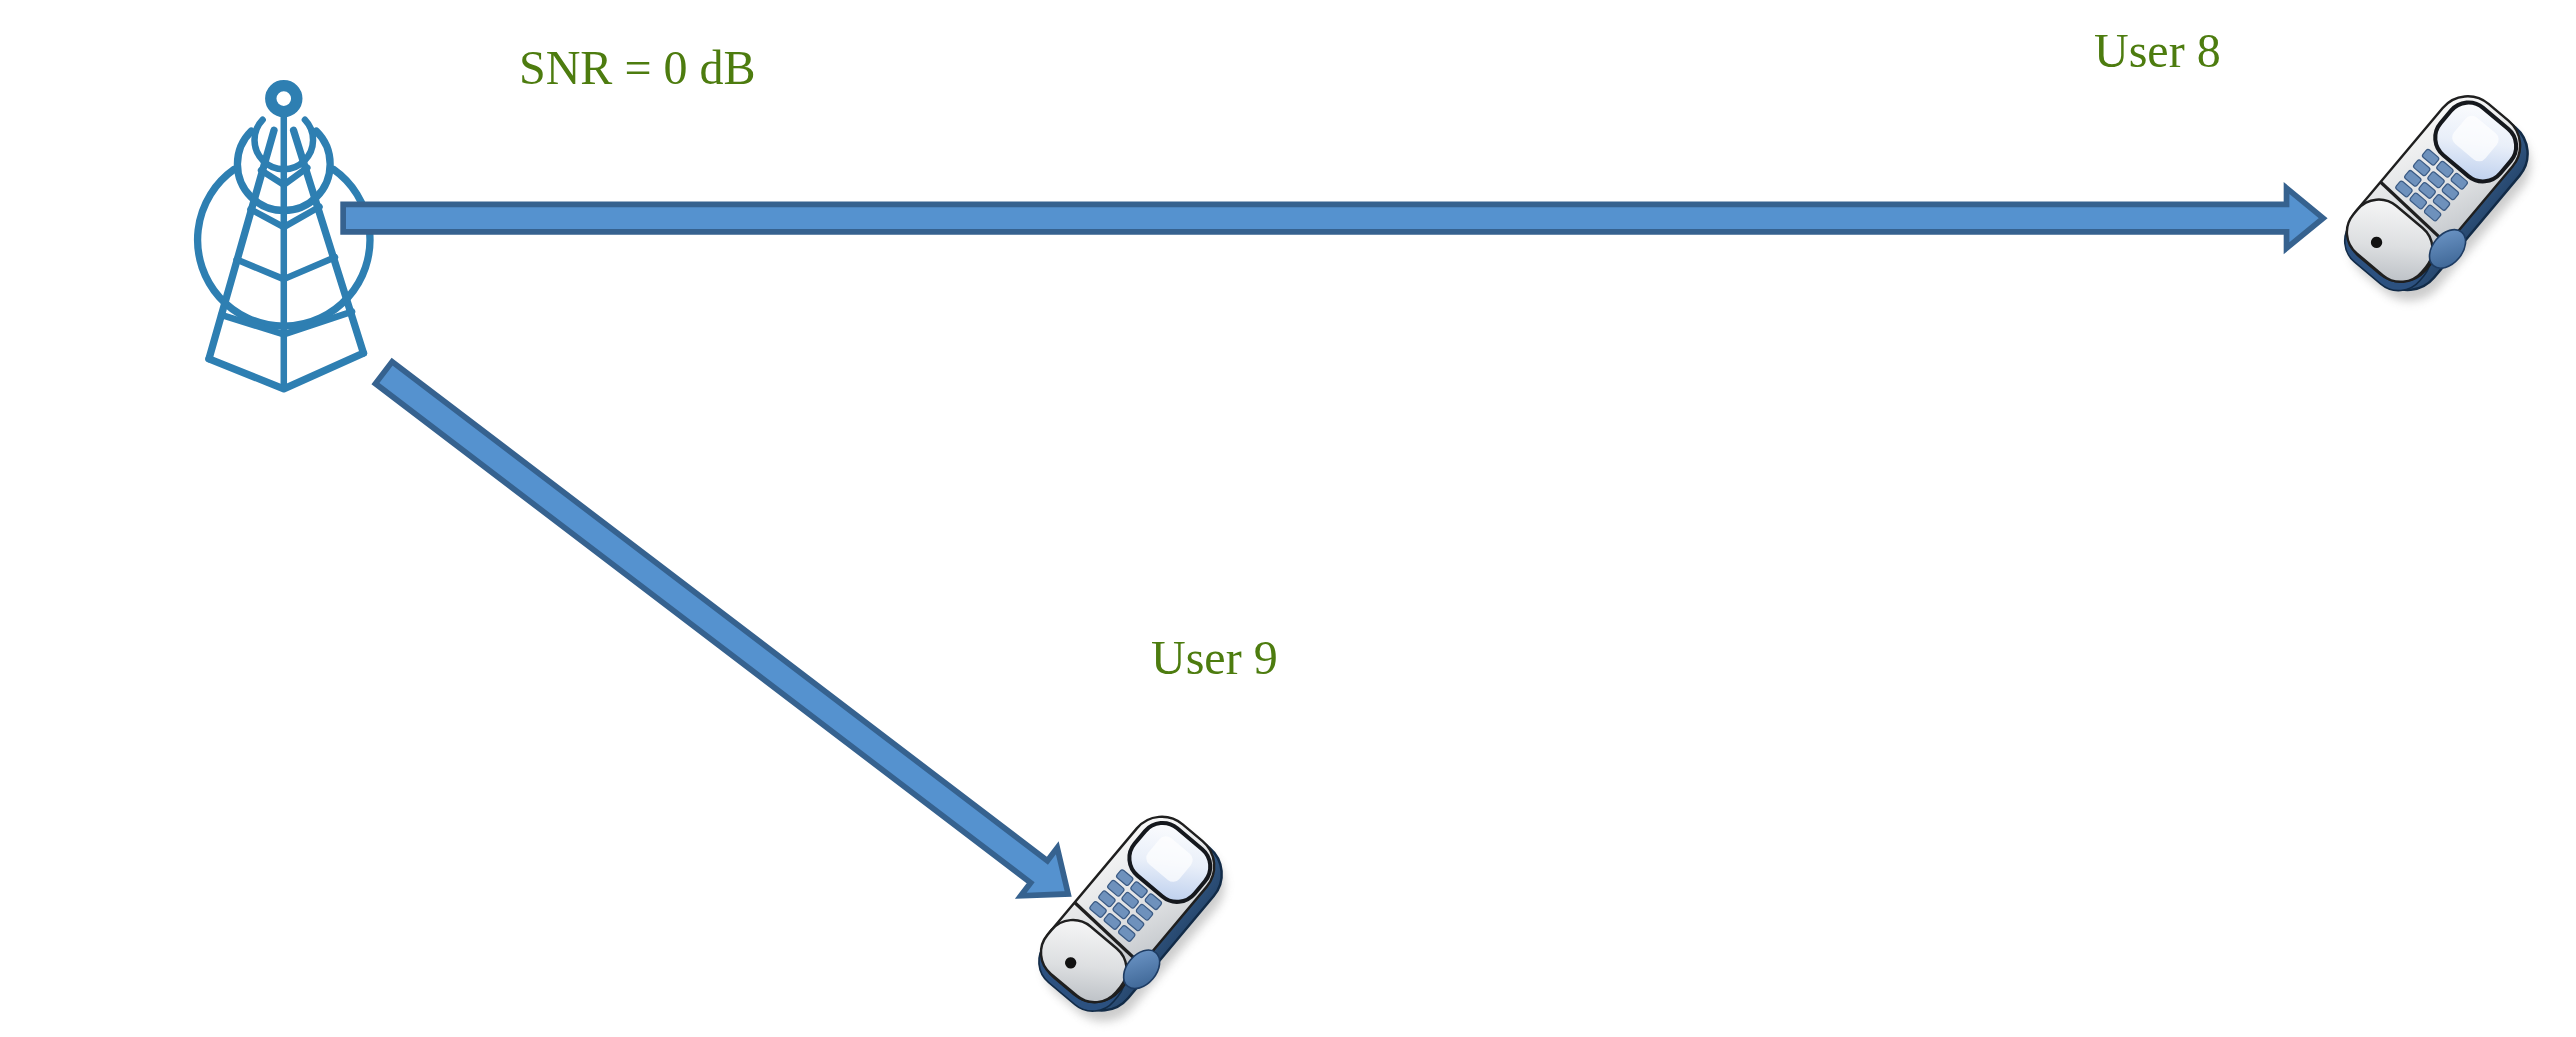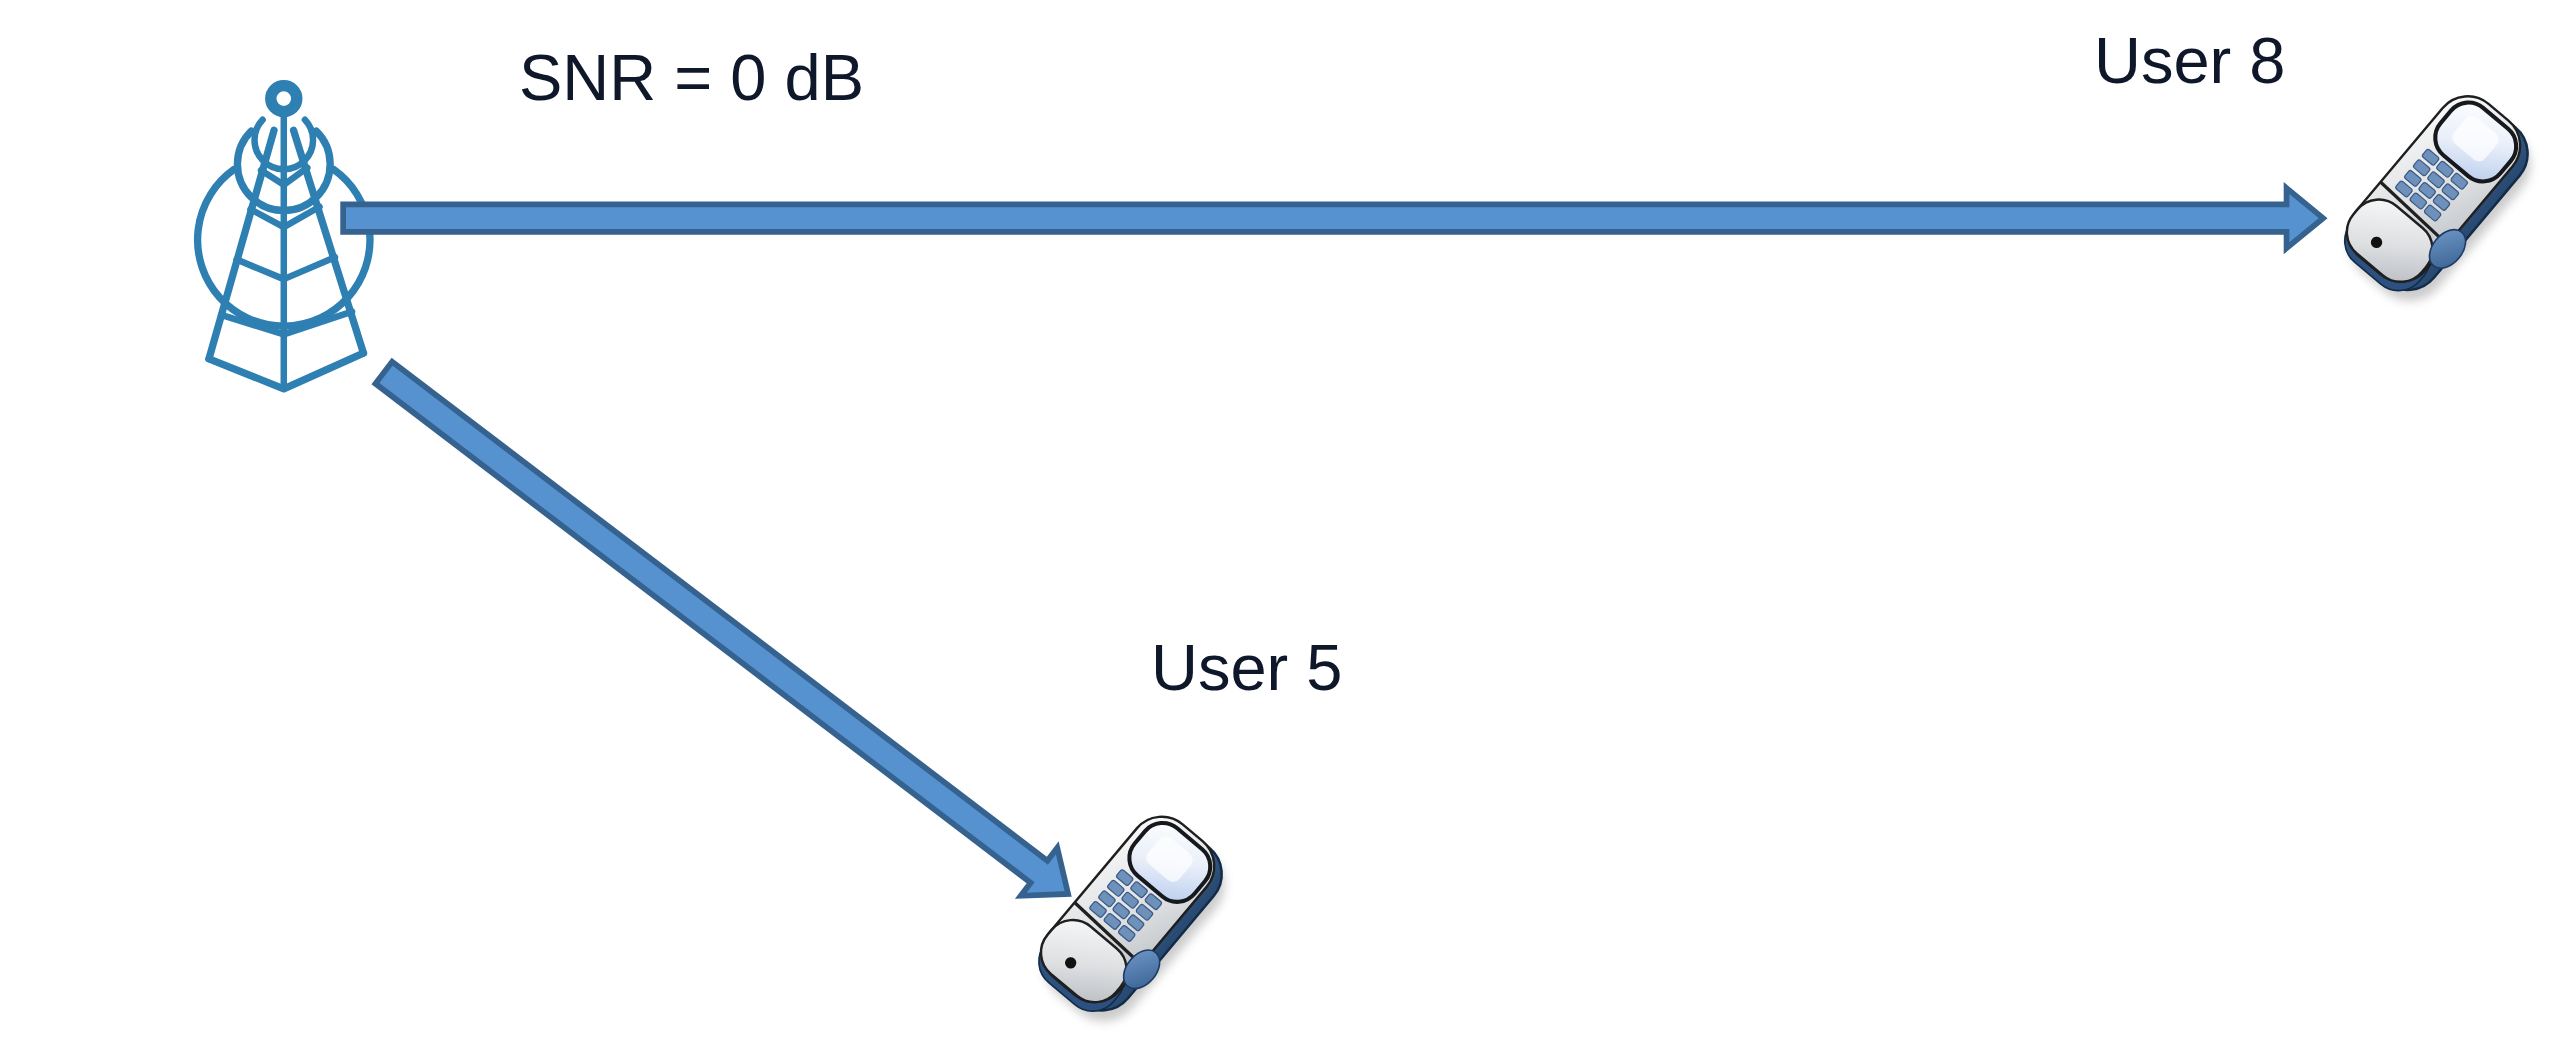--- a/index.html
+++ b/index.html
@@ -6,25 +6,25 @@
   #canvas{
     position:relative;
     width:2576px;height:1038px;
     background:#ffffff;
     overflow:hidden;
     font-family:"Liberation Serif","DejaVu Serif",serif;
   }
   #gfx{position:absolute;left:0;top:0;}
   .lbl{
     position:absolute;
-    font-size:65px;
+    font-size:48px;
     line-height:1.2;
-    color:#0f172a;
+    color:#4d7c0f;
     white-space:nowrap;
-    font-family:Liberation Sans, sans-serif;
+    font-family:Liberation Serif, serif;
   }
   #label-snr-user2{left:519px;top:39px;}
   #label-user2{left:2094px;top:22px;}
   #label-snr-user1{left:26px;top:506px;}
   #label-user1{left:1151px;top:629px;}
 </style>
 </head>
 <body>
 
 <div id="canvas">
@@ -104,15 +104,15 @@
     <g transform="translate(472,458) rotate(37.3)">
       <path d="M 0 -17 L 1013 -17 L 1013 -37 L 1058 0 L 1013 37 L 1013 17 L 0 17 Z" fill="#5592CF" stroke="#36628F" stroke-width="7" stroke-linejoin="miter"></path>
     </g>
 
     <use href="#phone-icon" transform="translate(3000,240) rotate(40)"></use>
     <use href="#phone-icon" transform="translate(1394,1126) rotate(40)"></use>
   </svg>
 
   <div class="lbl" id="label-snr-user2">SNR = 0 dB</div>
   <div class="lbl" id="label-user2">User 8</div>
-  <div class="lbl" id="label-user1">User 5</div>
+  <div class="lbl" id="label-user1">User 9</div>
 </div>
 
 
 </body></html>

